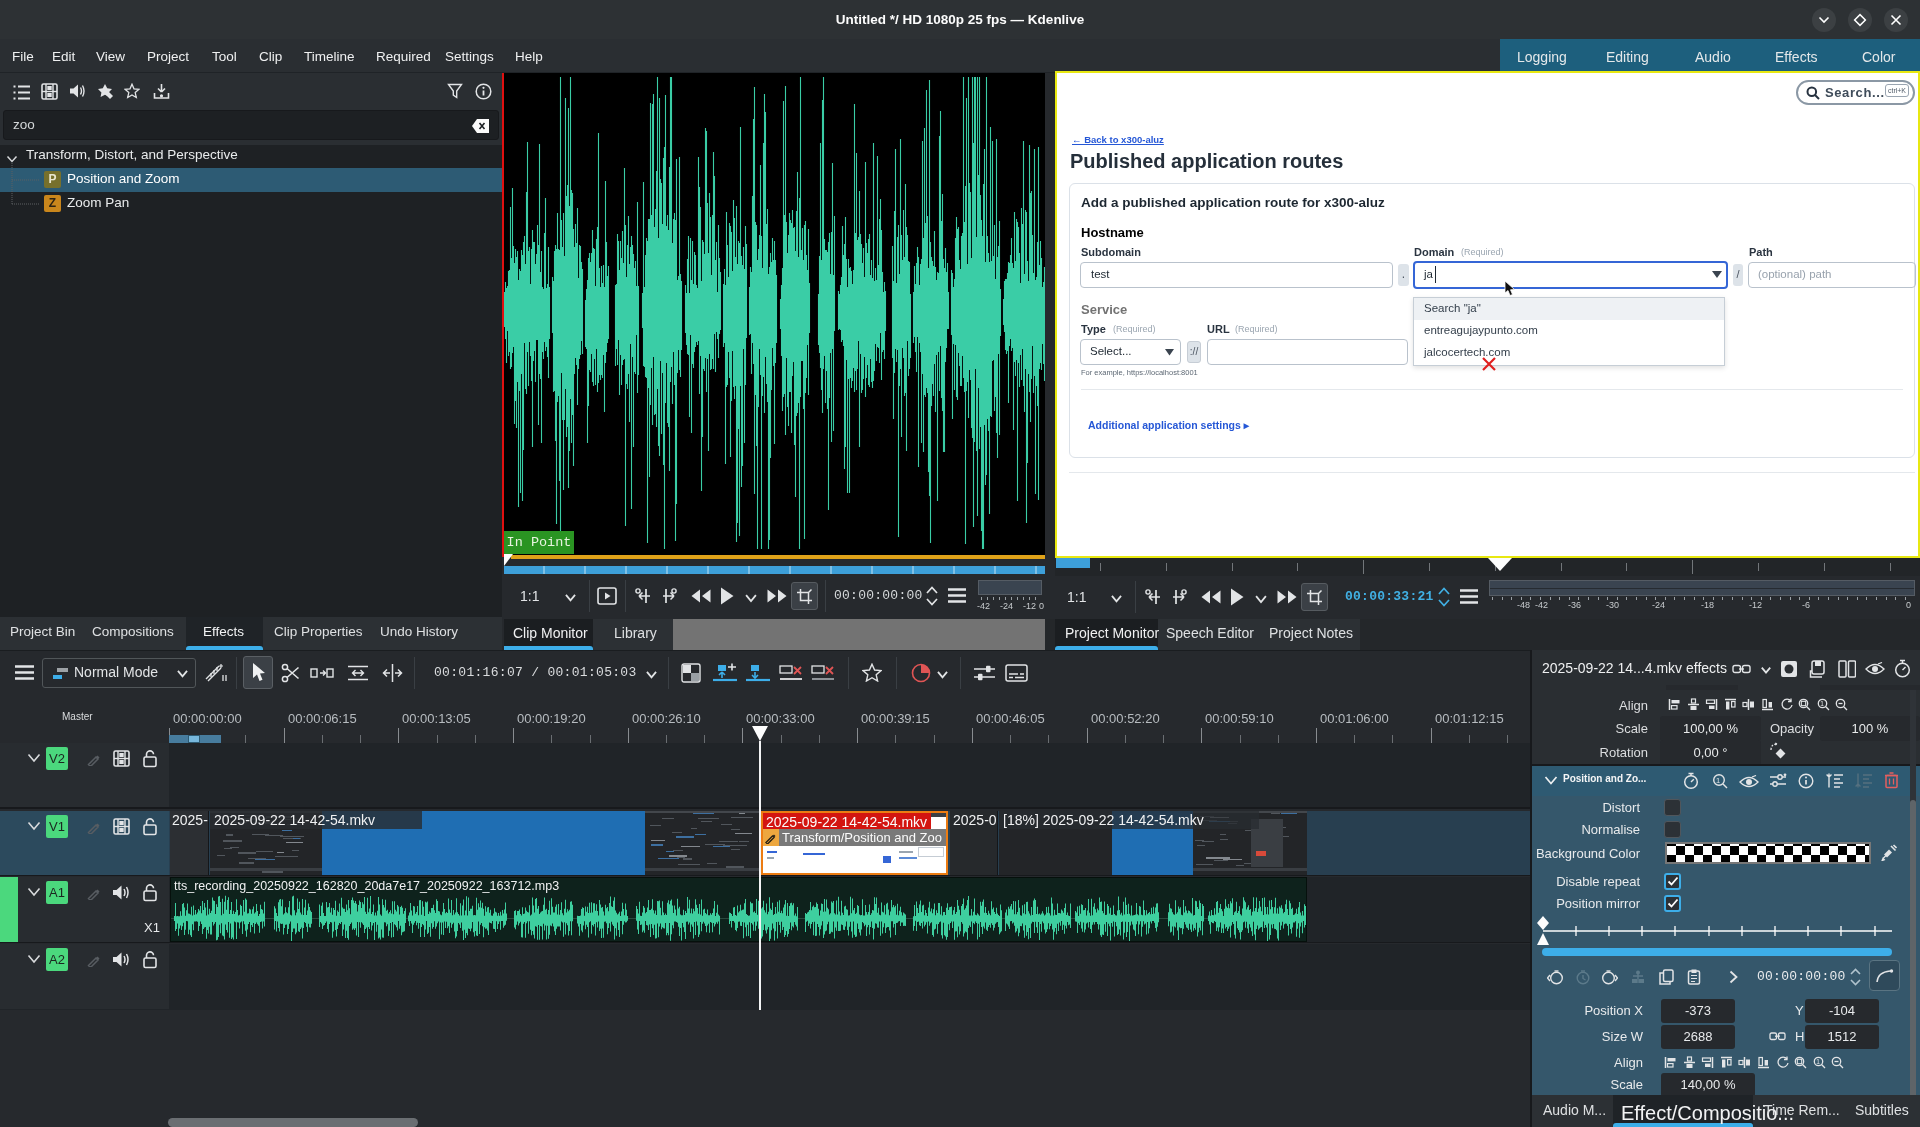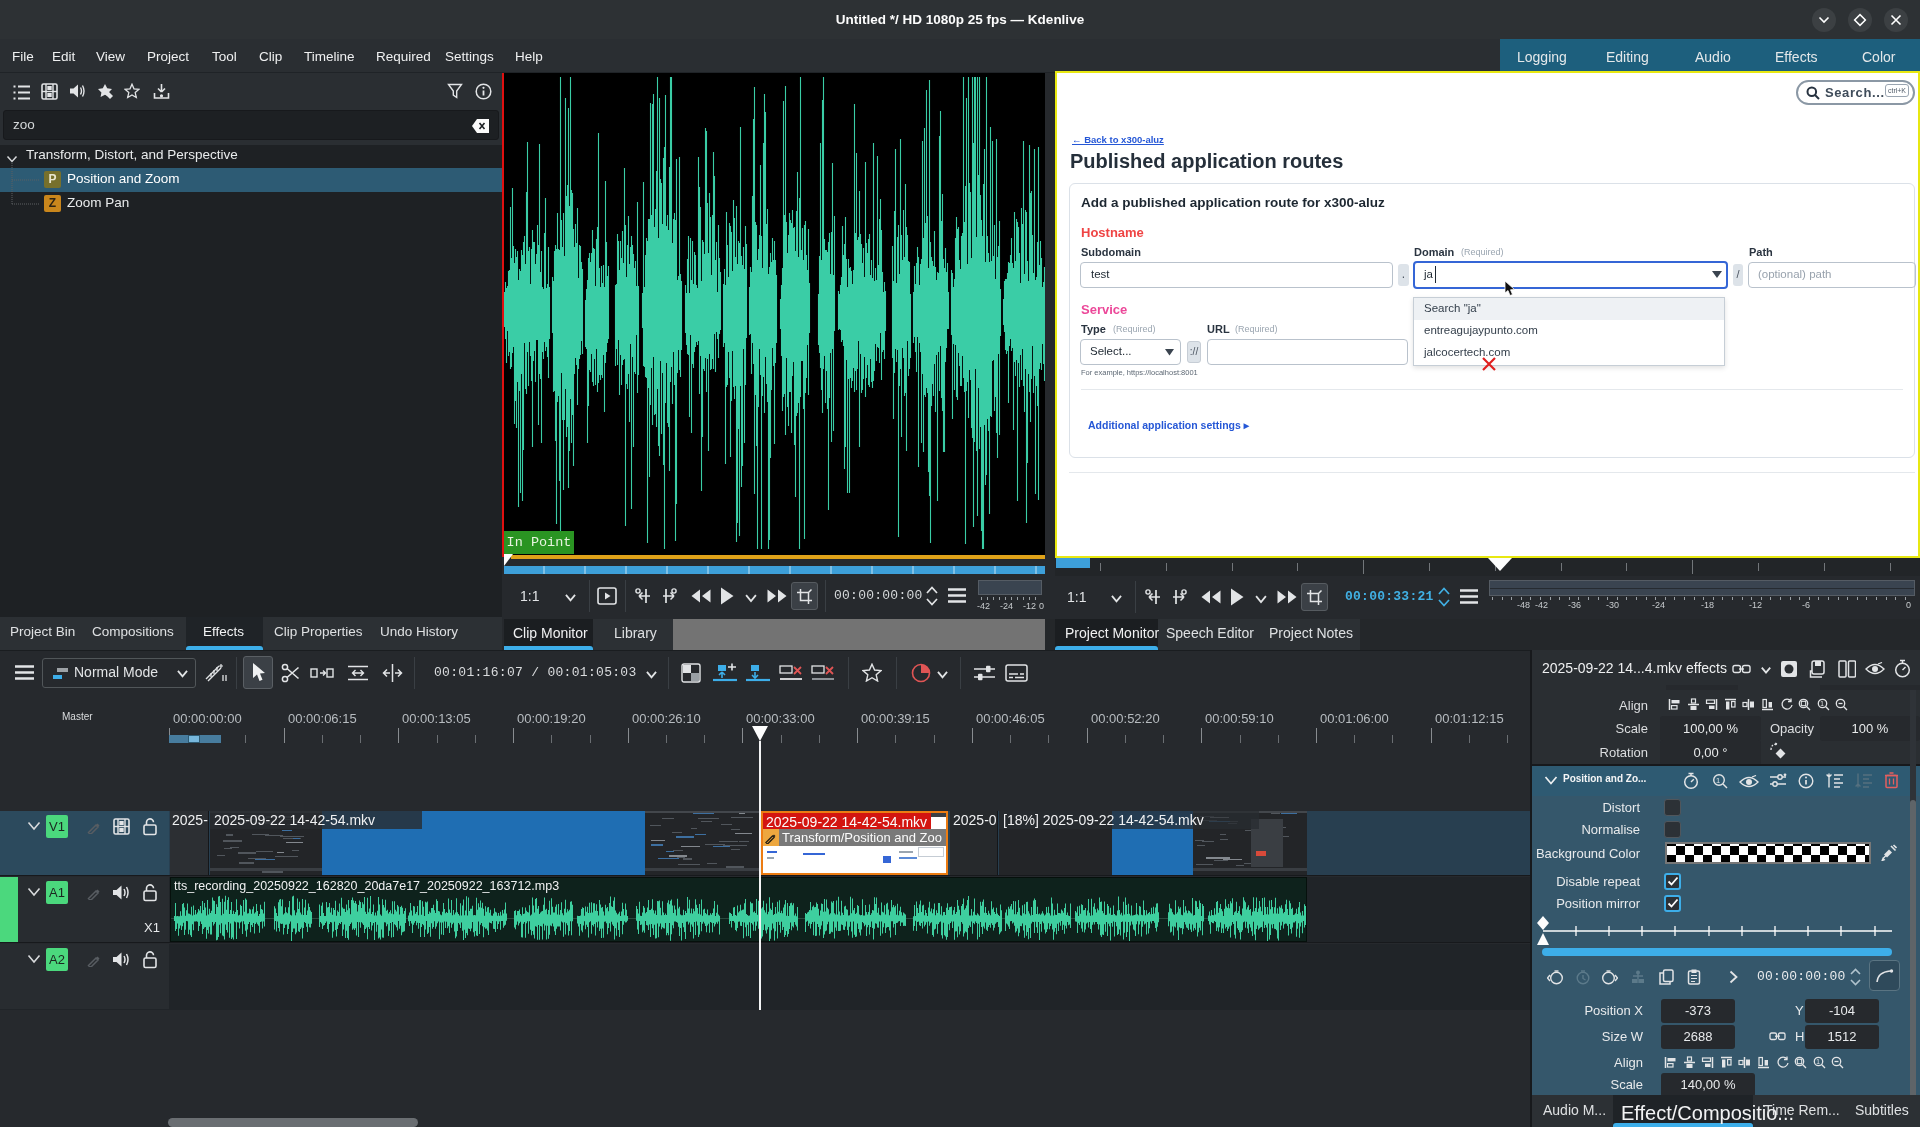--- a/index.html
+++ b/index.html
@@ -230,21 +230,21 @@
 <svg class="abs" style="left:749px;top:13px" width="14" height="14" viewBox="0 0 14 14">
       <circle cx="5.8" cy="5.8" r="4.3" stroke="#273240" stroke-width="2" fill="none"></circle>
       <path d="M9 9 L13 13" stroke="#273240" stroke-width="2"></path>
     </svg>
 <span class="abs" style="left:768px;top:12px;color:#3f4c5a;font-size:13px;font-weight:bold;letter-spacing:0.6px;">Search...</span>
 <div class="abs" style="left:828px;top:11px;width:24px;height:13px;border:1px solid #9aa5b1;border-radius:3px;color:#55606d;font-size:7px;text-align:center;line-height:12px;">ctrl+K</div>
 <span class="abs" style="left:15px;top:61px;color:#2557d6;font-size:9.5px;font-weight:bold;text-decoration:underline;">← Back to x300-aluz</span>
 <span class="abs" style="left:13px;top:77px;color:#252f3a;font-size:20px;font-weight:bold;letter-spacing:0px;">Published application routes</span>
 <div class="abs" style="left:12px;top:110px;width:846px;height:275px;border:1px solid #dbe1e8;border-radius:6px;"></div>
 <span class="abs" style="left:24px;top:122px;color:#1d2731;font-size:13.5px;font-weight:bold;">Add a published application route for x300-aluz</span>
-<span class="abs" style="left:24px;top:152px;color:#ef4444;font-size:13px;font-weight:bold;">Hostname</span>
+<span class="abs" style="left:24px;top:152px;color:#000000;font-size:13px;font-weight:bold;">Hostname</span>
 <span class="abs" style="left:24px;top:173px;color:#2a3440;font-size:11px;font-weight:bold;">Subdomain</span>
 <div class="abs" style="left:23px;top:189px;width:313px;height:26px;border:1px solid #b9c2cc;border-radius:4px;"></div>
 <span class="abs" style="left:34px;top:195px;color:#1d2731;font-size:11.5px;">test</span>
 <div class="abs" style="left:341px;top:191px;width:11px;height:22px;background:#dde3e9;border-radius:3px;color:#4d5662;font-size:12px;text-align:center;line-height:20px;">.</div>
 <span class="abs" style="left:357px;top:173px;color:#2a3440;font-size:11px;font-weight:bold;">Domain</span>
 <span class="abs" style="left:404px;top:174px;color:#9aa5b0;font-size:9px;">(Required)</span>
 <div class="abs" style="left:356px;top:188px;width:315px;height:28px;border:2px solid #3566d6;border-radius:4px;"></div>
 <span class="abs" style="left:367px;top:195px;color:#1d2731;font-size:11.5px;">ja</span>
 <div class="abs" style="left:378px;top:193px;width:1px;height:17px;background:#1d2731;"></div>
 <svg class="abs" style="left:655px;top:198px" width="10" height="8" viewBox="0 0 10 8">
@@ -258,21 +258,21 @@
 <div class="abs" style="left:357px;top:225px;width:310px;height:22px;background:#eef1f4;"></div>
 <span class="abs" style="left:367px;top:229px;color:#333e4a;font-size:11.5px;">Search "ja"</span>
 <span class="abs" style="left:367px;top:251px;color:#333e4a;font-size:11.5px;">entreagujaypunto.com</span>
 <span class="abs" style="left:367px;top:273px;color:#333e4a;font-size:11.5px;">jalcocertech.com</span>
 <svg class="abs" style="left:424px;top:283px" width="16" height="16" viewBox="0 0 16 16">
       <path d="M2 2 L14 14 M14 2 L2 14" stroke="#e02020" stroke-width="2.2"></path>
     </svg>
 <svg class="abs" style="left:447px;top:208px" width="13" height="16" viewBox="0 0 13 16">
       <path d="M1 0 L1 12 L4 9.5 L6 14.5 L8.5 13.5 L6.5 8.8 L10.5 8.5 Z" fill="#111" stroke="#fff" stroke-width="0.8"></path>
     </svg>
-<span class="abs" style="left:24px;top:229px;color:#ec4899;font-size:13px;font-weight:bold;">Service</span>
+<span class="abs" style="left:24px;top:229px;color:#737373;font-size:13px;font-weight:bold;">Service</span>
 <span class="abs" style="left:24px;top:250px;color:#2a3440;font-size:11px;font-weight:bold;">Type</span>
 <span class="abs" style="left:56px;top:251px;color:#9aa5b0;font-size:9px;">(Required)</span>
 <div class="abs" style="left:23px;top:266px;width:101px;height:26px;border:1px solid #b9c2cc;border-radius:4px;"></div>
 <span class="abs" style="left:33px;top:272px;color:#1d2731;font-size:11.5px;">Select...</span>
 <svg class="abs" style="left:108px;top:276px" width="9" height="7" viewBox="0 0 9 7">
       <path d="M0 0 L9 0 L4.5 6.5 Z" fill="#3a444f"></path>
     </svg>
 <div class="abs" style="left:130px;top:268px;width:14px;height:22px;background:#dde3e9;border:1px solid #c6cdd5;border-radius:3px;color:#4d5662;font-size:10px;text-align:center;line-height:20px;">://</div>
 <span class="abs" style="left:150px;top:250px;color:#2a3440;font-size:11px;font-weight:bold;">URL</span>
 <span class="abs" style="left:178px;top:251px;color:#9aa5b0;font-size:9px;">(Required)</span>
@@ -553,20 +553,42 @@
 <span class="abs" style="left:1435px;top:17px;color:#b7bcc0;font-size:13px;">00:01:12:15</span>
 <div class="abs" style="left:1431px;top:34px;width:1px;height:15px;background:#888c90;"></div>
 <div class="abs" style="left:1469px;top:41px;width:1px;height:8px;background:#6a6e72;"></div>
 <div class="abs" style="left:1507px;top:41px;width:1px;height:8px;background:#6a6e72;"></div>
   <div class="abs" style="left:169px;top:41px;width:52px;height:8px;background:#477c9e;"></div>
   <div class="abs" style="left:188px;top:41px;width:12px;height:8px;background:#77b7dc;border:1px solid #2e5a72;"></div>
 </div>
 
 <div class="abs" style="left:0;top:743px;width:1530px;height:267px;">
 
+  <div class="abs" style="left:0;top:0;width:1530px;height:66px;background:#202428;border-bottom:2px solid #17191c;">
+    <div class="abs" style="left:0;top:0;width:169px;height:64px;background:#282c30;"></div>
+    <svg class="abs" style="left:27px;top:9px" width="14" height="12" viewBox="0 0 14 12">
+        <path d="M1.5 2.5 L7 9 L12.5 2.5" stroke="#d8dadc" stroke-width="1.6" fill="none"></path>
+      </svg>
+<div class="abs" style="left:46px;top:4px;width:22px;height:23px;background:#4bd87d;border-radius:2px;color:#1c2620;font-size:13px;text-align:center;line-height:23px;">V2</div>
+<svg class="abs" style="left:87px;top:8px" width="16" height="15" viewBox="0 0 16 15">
+        <path d="M1.5 13.5 L9 6 L11 8 L3.5 15.5 Z M10 5 l2 2" stroke="#585d62" stroke-width="1.5" fill="none"></path>
+        <path d="M12.5 2 l0.01 0 M14.5 4.5 l0.01 0 M12 6.5 l0.01 0" stroke="#585d62" stroke-width="1.5"></path>
+      </svg>
+<svg class="abs" style="left:113px;top:7px" width="17" height="17" viewBox="0 0 17 17">
+        <rect x="1" y="1" width="15" height="15" rx="1.5" stroke="#e2e4e6" stroke-width="1.6" fill="none"></rect>
+        <path d="M5 1 V16 M12 1 V16" stroke="#e2e4e6" stroke-width="1.4"></path>
+        <path d="M1 8.5 H16" stroke="#e2e4e6" stroke-width="1.4"></path>
+        <rect x="6.3" y="3" width="4.4" height="4" fill="#e2e4e6"></rect>
+        <rect x="6.3" y="10" width="4.4" height="4" fill="#e2e4e6"></rect>
+      </svg>
+<svg class="abs" style="left:142px;top:6px" width="16" height="19" viewBox="0 0 16 19">
+        <rect x="2" y="8" width="12" height="9.5" rx="1.5" stroke="#e2e4e6" stroke-width="1.6" fill="none"></rect>
+        <path d="M4.5 8 V5.5 A3.5 3.5 0 0 1 11.5 5.2" stroke="#e2e4e6" stroke-width="1.6" fill="none"></path>
+      </svg>
+  </div>
 
   <div class="abs" style="left:0;top:68px;width:1530px;height:65px;background:#283f50;border-bottom:1px solid #17191c;">
     <div class="abs" style="left:0;top:0;width:169px;height:64px;background:#2c4a5d;"></div>
     <svg class="abs" style="left:27px;top:9px" width="14" height="12" viewBox="0 0 14 12">
         <path d="M1.5 2.5 L7 9 L12.5 2.5" stroke="#d8dadc" stroke-width="1.6" fill="none"></path>
       </svg>
 <div class="abs" style="left:46px;top:4px;width:22px;height:23px;background:#4bd87d;border-radius:2px;color:#1c2620;font-size:13px;text-align:center;line-height:23px;">V1</div>
 <svg class="abs" style="left:87px;top:8px" width="16" height="15" viewBox="0 0 16 15">
         <path d="M1.5 13.5 L9 6 L11 8 L3.5 15.5 Z M10 5 l2 2" stroke="#585d62" stroke-width="1.5" fill="none"></path>
         <path d="M12.5 2 l0.01 0 M14.5 4.5 l0.01 0 M12 6.5 l0.01 0" stroke="#585d62" stroke-width="1.5"></path>

